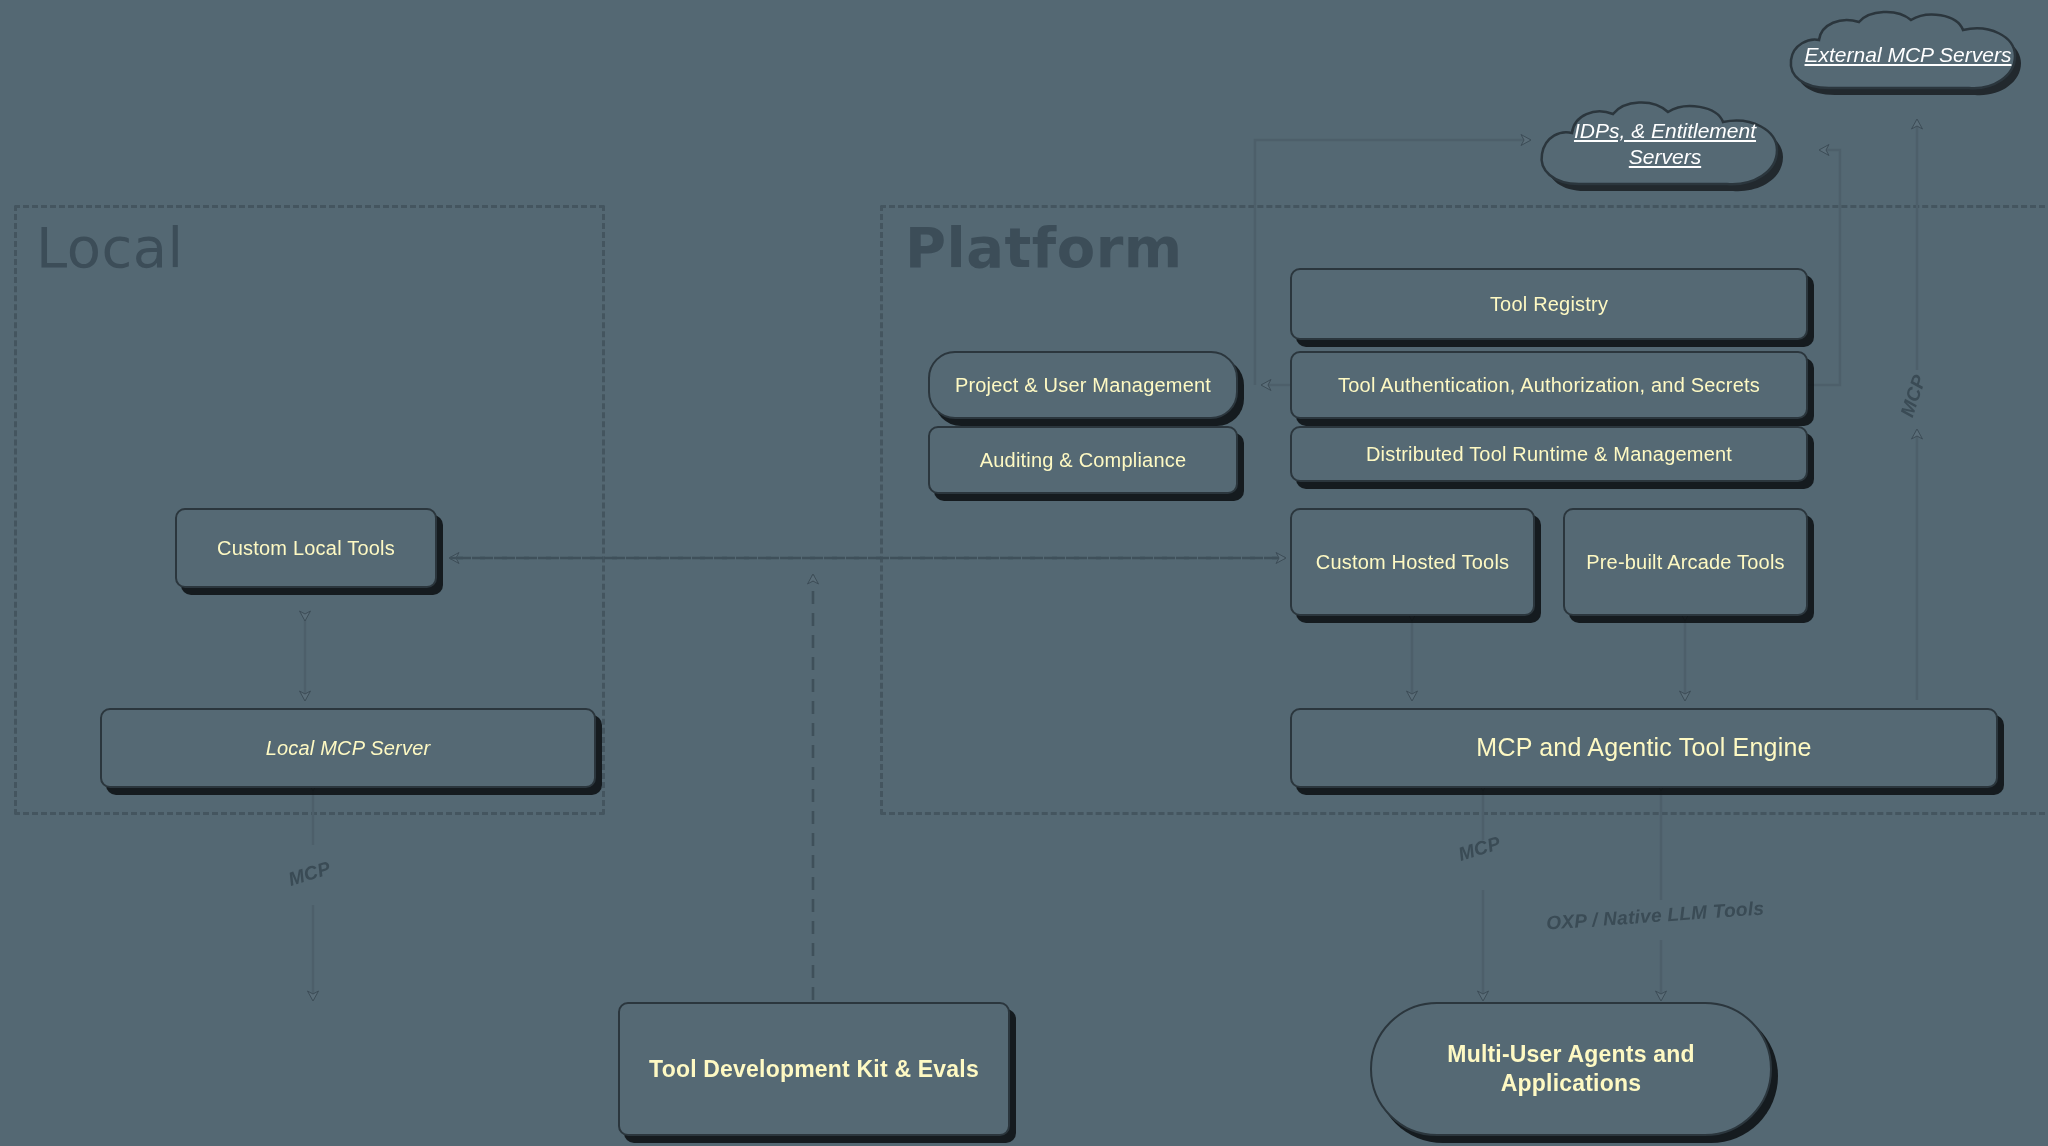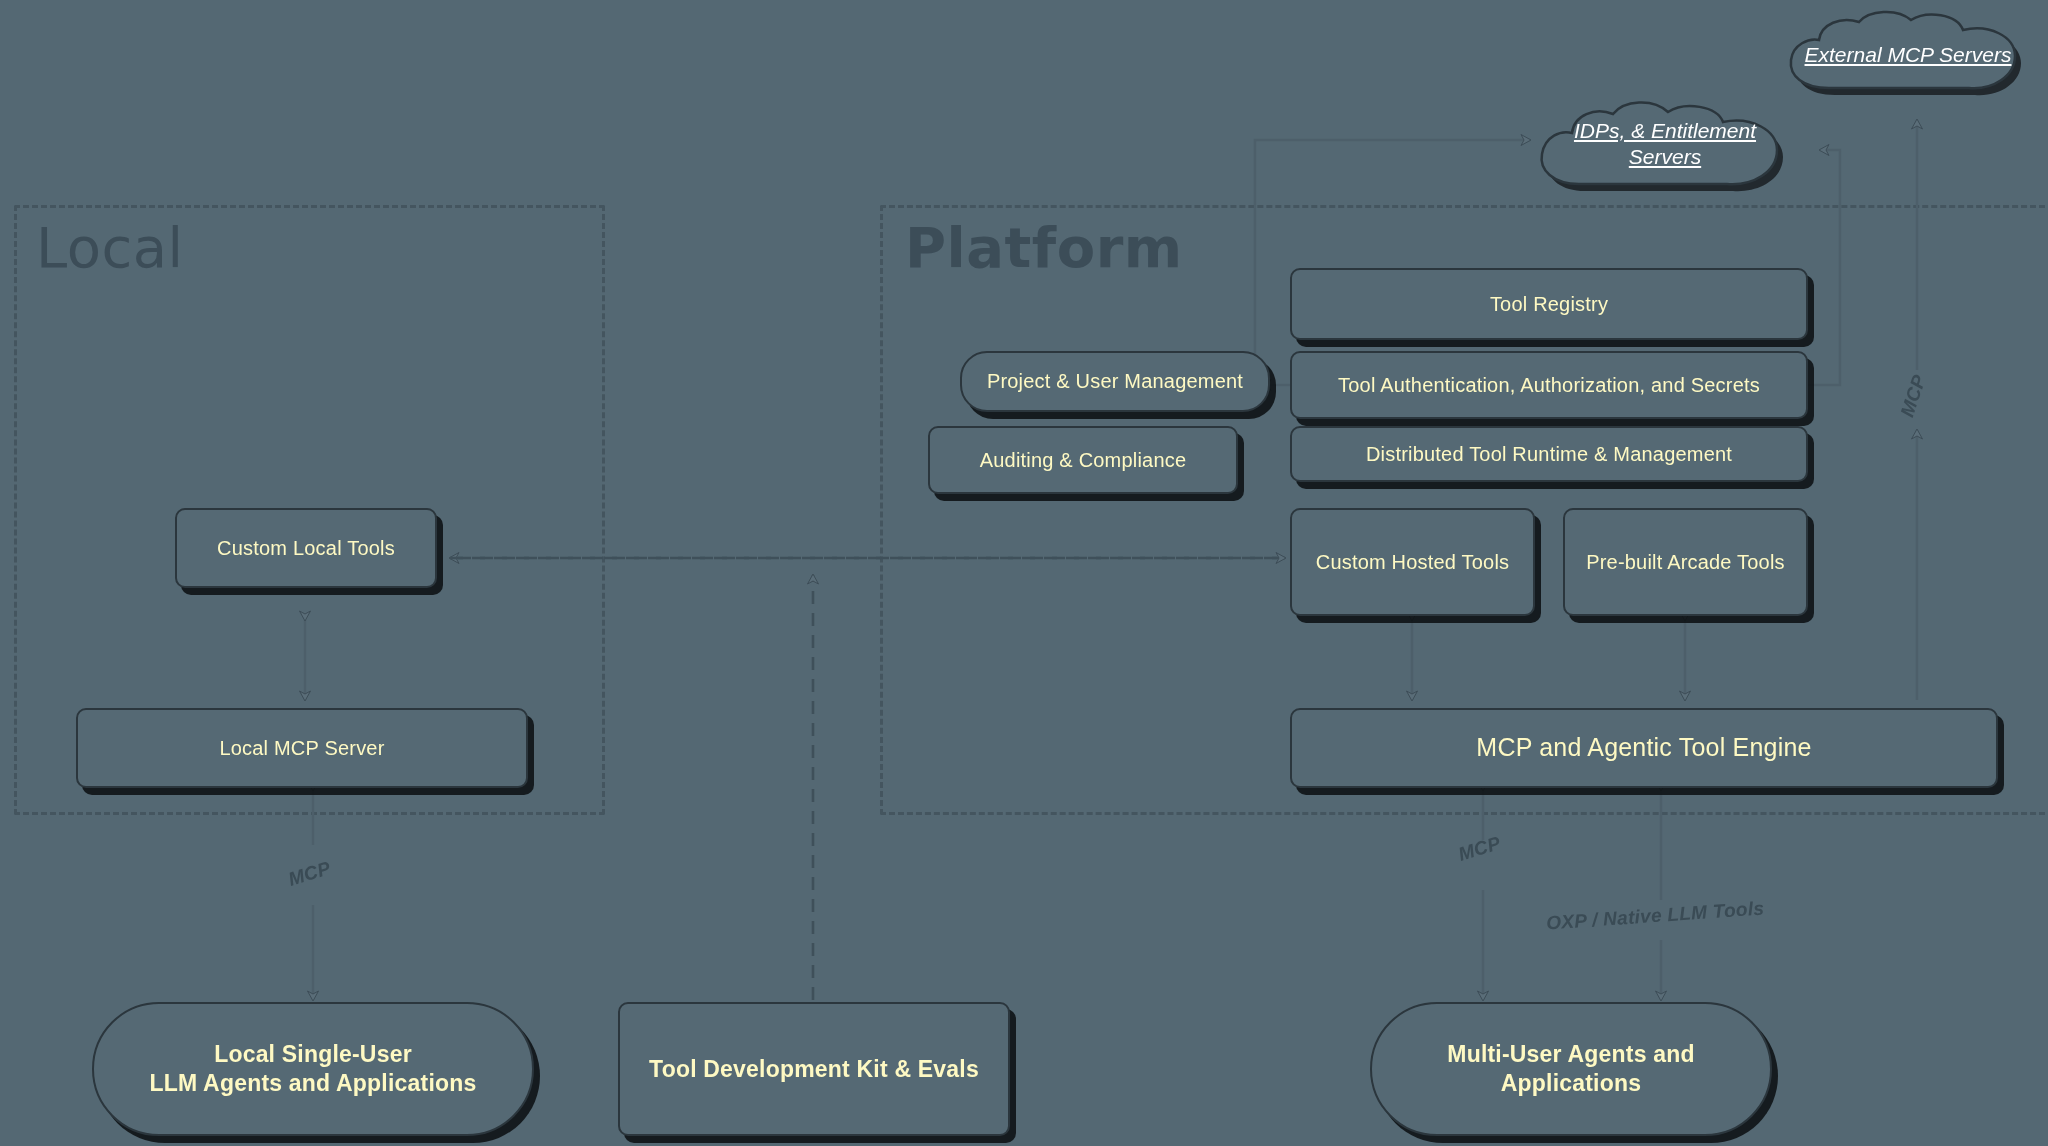--- a/index.html
+++ b/index.html
@@ -150,36 +150,30 @@
     <div class="clbl" style="margin-top:-14px;">
       <span>IDPs, &amp; Entitlement</span><br>
       <span>Servers</span>
     </div>
   </div>
 
   <div class="node" style="left:175px;top:508px;width:262px;height:80px;">
     <div class="lbl">Custom Local Tools</div>
   </div>
 
-  <div class="node" style="left:76px;top:708px;width:452px;height:80px;">
+  <div class="node" style="left:100px;top:708px;width:496px;height:80px;font-style:italic;">
     <div class="lbl">Local MCP Server</div>
   </div>
 
-  <div class="node pill" style="left:92px;top:1002px;width:442px;height:134px;">
-    <div class="lbl">
-      <span>Local Single-User</span><br>
-      <span>LLM Agents and Applications</span>
-    </div>
-  </div>
 
   <div class="node bold" style="left:618px;top:1002px;width:392px;height:134px;">
     <div class="lbl">Tool Development Kit &amp; Evals</div>
   </div>
 
-  <div class="node" style="left:960px;top:351px;width:310px;height:61px;border-radius:27px;">
+  <div class="node" style="left:928px;top:351px;width:310px;height:68px;border-radius:27px;">
     <div class="lbl">Project &amp; User Management</div>
   </div>
 
   <div class="node" style="left:928px;top:426px;width:310px;height:68px;">
     <div class="lbl">Auditing &amp; Compliance</div>
   </div>
 
   <div class="node" style="left:1290px;top:268px;width:518px;height:72px;">
     <div class="lbl">Tool Registry</div>
   </div>

